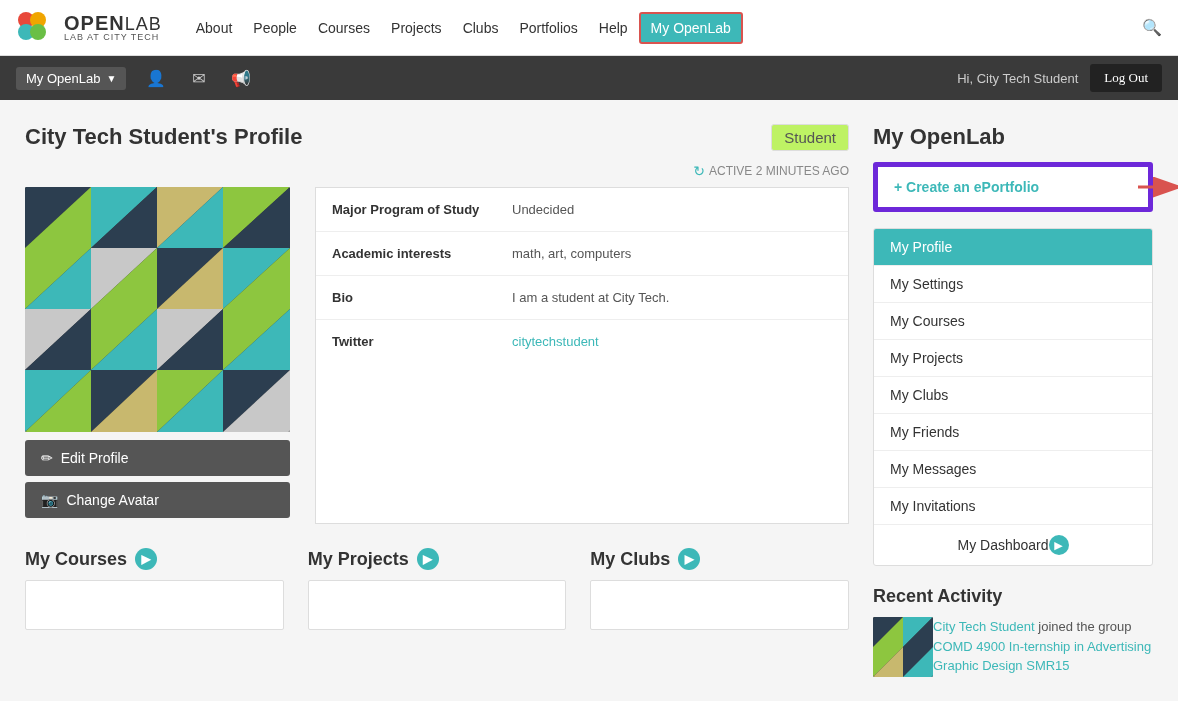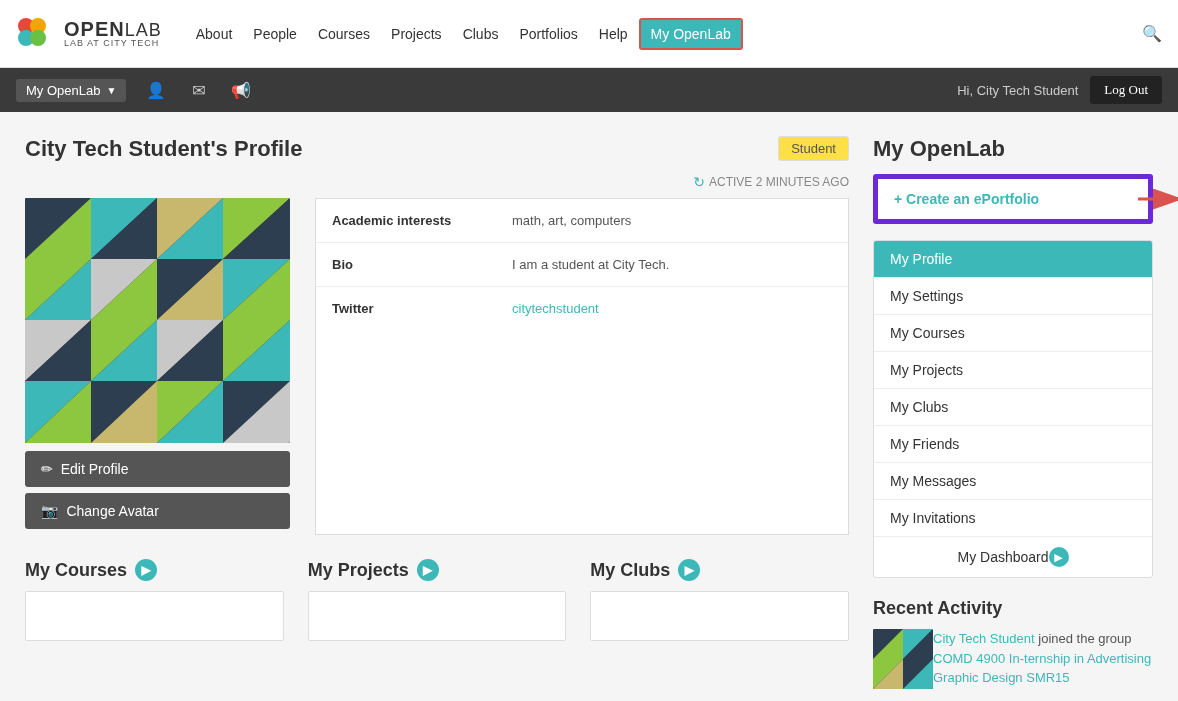--- a/index.html
+++ b/index.html
@@ -4,21 +4,21 @@
   <style>
     * { margin: 0; padding: 0; box-sizing: border-box; }
     body { font-family: Arial, sans-serif; font-size: 14px; background: #f5f5f5; color: #333; }
 
     
     .top-nav {
       background: #fff;
       border-bottom: 1px solid #ddd;
       display: flex;
       align-items: center;
-      height: 68px;
+      height: 56px;
       padding: 16px 16px;
     }
     .logo-area {
       display: flex;
       align-items: center;
       margin-right: 24px;
       text-decoration: none;
     }
     .logo-circles {
       width: 40px;
@@ -123,25 +123,25 @@
 
     
     .profile-header {
       display: flex;
       align-items: flex-start;
       justify-content: space-between;
       margin-bottom: 12px;
     }
     .profile-title { font-size: 22px; font-weight: bold; color: #333; }
     .student-badge {
-      background: #fde047;
+      background: #bef264;
       border: 1px solid #ddd;
       border-radius: 3px;
       padding: 4px 12px;
-      font-size: 13px;
+      font-size: 15px;
       color: #555;
     }
 
     
     .active-status {
       text-align: right;
       color: #888;
       font-size: 12px;
       margin-bottom: 8px;
       display: flex;
@@ -431,20 +431,24 @@
           <span>Edit Profile</span>
         </button>
         <button class="change-avatar-btn">
           <span>📷</span>
           <span>Change Avatar</span>
         </button>
       </div>
 
       <div class="profile-fields">
         <div class="field-row">
+          <span class="field-label">Major Program of Study</span>
+          <span class="field-value">Undecided</span>
+        </div>
+        <div class="field-row">
           <span class="field-label">Academic interests</span>
           <span class="field-value">math, art, computers</span>
         </div>
         <div class="field-row">
           <span class="field-label">Bio</span>
           <span class="field-value">I am a student at City Tech.</span>
         </div>
         <div class="field-row">
           <span class="field-label">Twitter</span>
           <span class="field-value">

